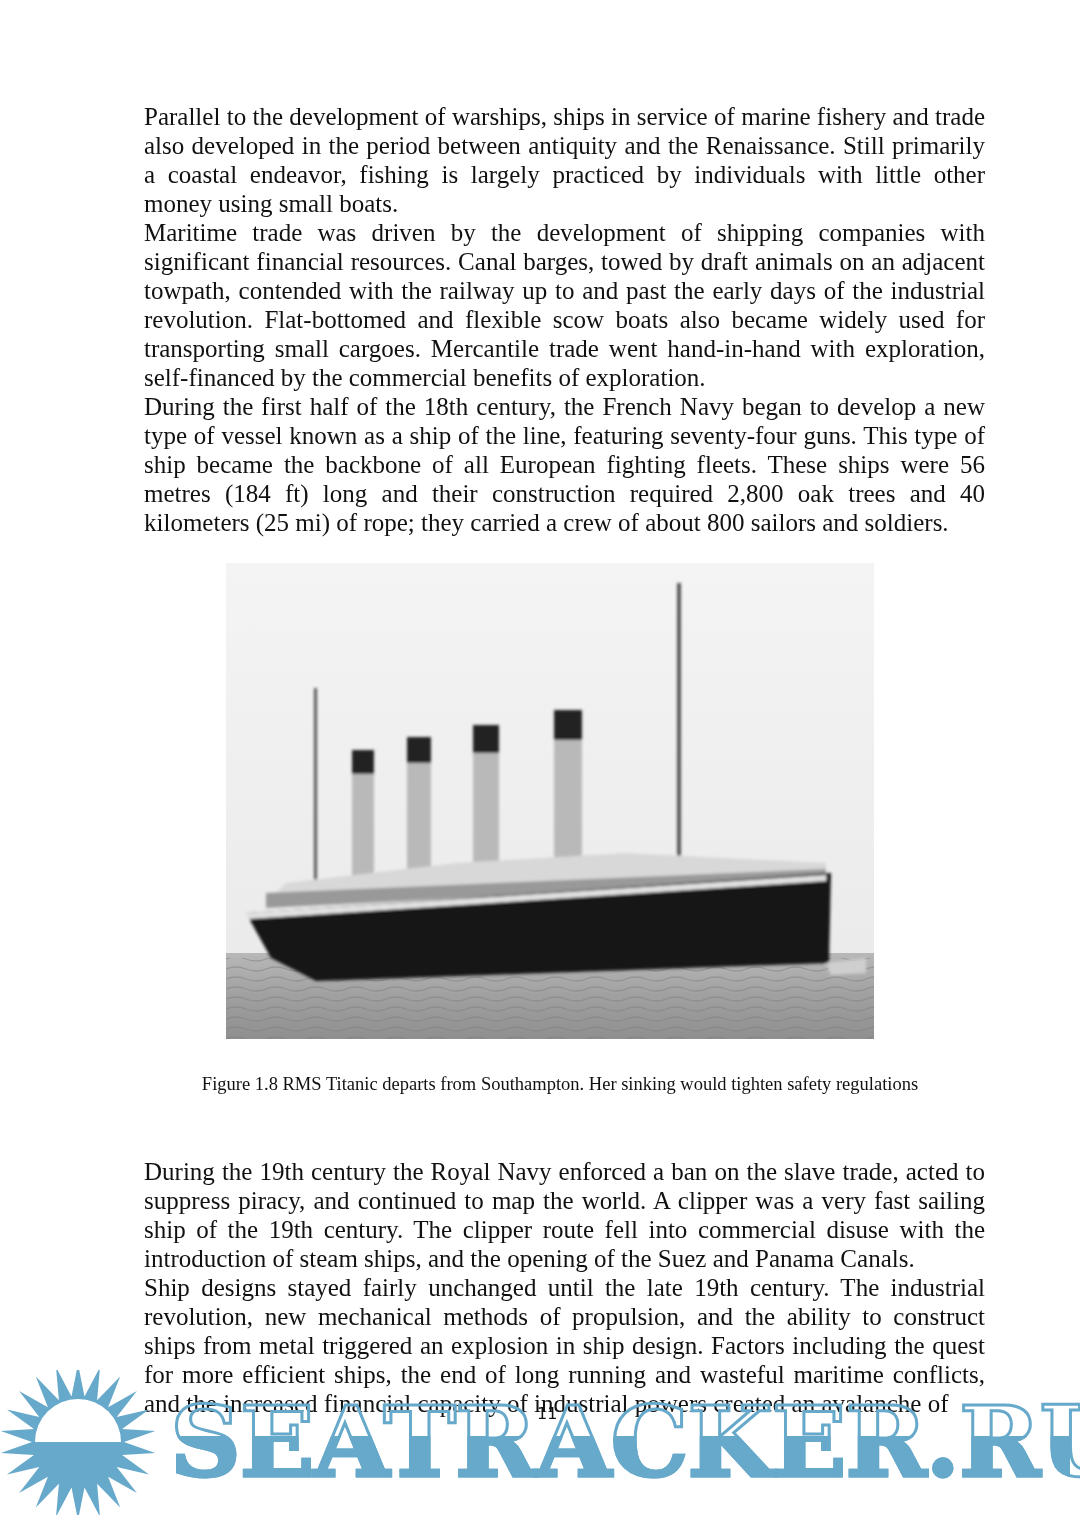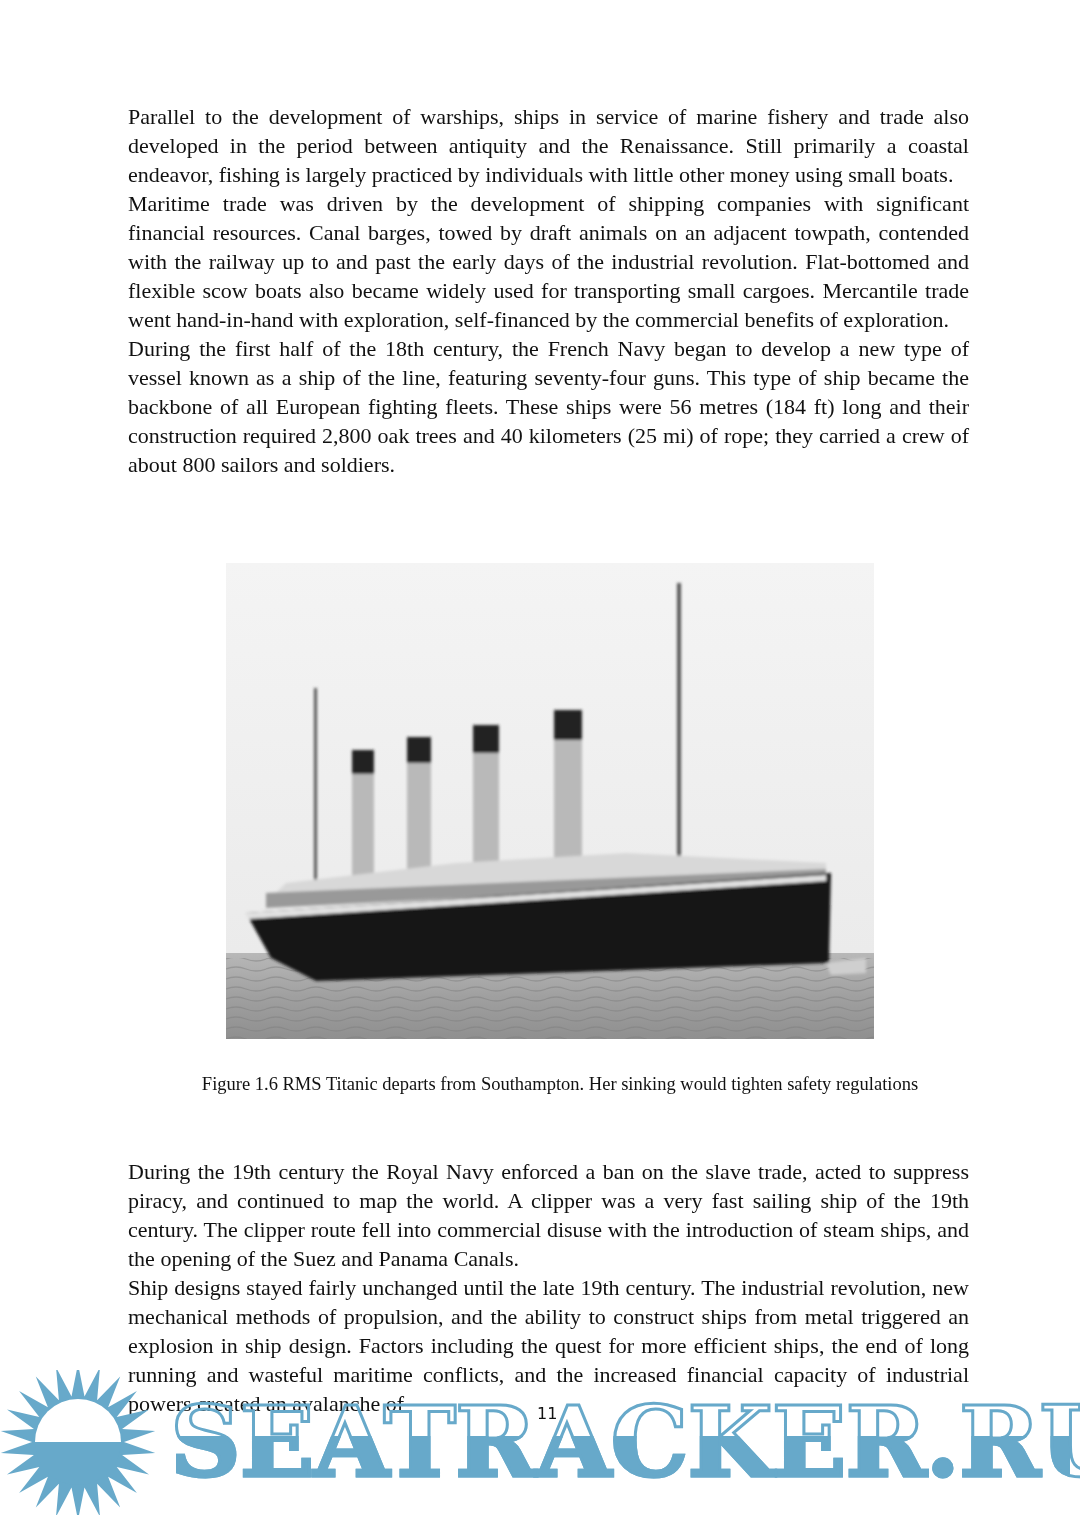--- a/index.html
+++ b/index.html
@@ -1,20 +1,20 @@
 <!DOCTYPE html>
 <html><head>
 <meta charset="utf-8">
 <style>
   html, body { margin: 0; padding: 0; background: #ffffff; }
   body { width: 1080px; height: 1515px; position: relative; overflow: hidden; }
   .page { position: absolute; left: 0; top: 0; width: 1080px; height: 1515px; background: #fff; }
   .body-text {
-    position: absolute; left: 128px; width: 841px;
-    font-family: "Liberation Serif", serif; font-size: 22px; line-height: 29px;
+    position: absolute; left: 144px; width: 841px;
+    font-family: "Liberation Serif", serif; font-size: 25px; line-height: 29px;
     color: #111; text-align: justify;
   }
   .body-text p { margin: 0; }
   #block1 { top: 102px; }
   #block2 { top: 1109px; margin-top: 48px; }
   .figure {
     position: absolute; left: 226px; top: 563px; width: 648px; height: 476px; overflow: hidden;
     background: linear-gradient(#f2f2f2 0%, #ececec 55%, #bdbdbd 62%, #9d9d9d 80%, #8a8a8a 100%);
   }
   .figure svg { display: block; }
@@ -89,21 +89,21 @@
         <path d="M40 330 L600 306 L600 316 L40 345 Z" fill="#999"></path>
 
         <path d="M20 350 L605 310 L603 400 L90 418 L45 395 Z" fill="#141414"></path>
         <path d="M20 350 L600 312 L600 318 L22 356 Z" fill="#e2e2e2"></path>
 
         <path d="M600 400 L640 395 L640 410 L605 412 Z" fill="#cfcfcf"></path>
       </g>
     </svg>
   </div>
 
-  <div class="caption">Figure 1.6  RMS Titanic departs from Southampton. Her sinking would tighten safety regulations</div>
+  <div class="caption">Figure 1.8  RMS Titanic departs from Southampton. Her sinking would tighten safety regulations</div>
 
   <div class="body-text" id="block2">
     <p>During the 19th century the Royal Navy enforced a ban on the slave trade, acted to suppress piracy, and continued to map the world. A clipper was a very fast sailing ship of the 19th century. The clipper route fell into commercial disuse with the introduction of steam ships, and the opening of the Suez and Panama Canals.</p>
     <p>Ship designs stayed fairly unchanged until the late 19th century. The industrial revolution, new mechanical methods of propulsion, and the ability to construct ships from metal triggered an explosion in ship design. Factors including the quest for more efficient ships, the end of long running and wasteful maritime conflicts, and the increased financial capacity of industrial powers created an avalanche of</p>
   </div>
 
   <div class="page-number">11</div>
 
   <svg class="watermark" width="1080" height="145" viewBox="0 0 1080 145">
     <g transform="translate(78 72)">

